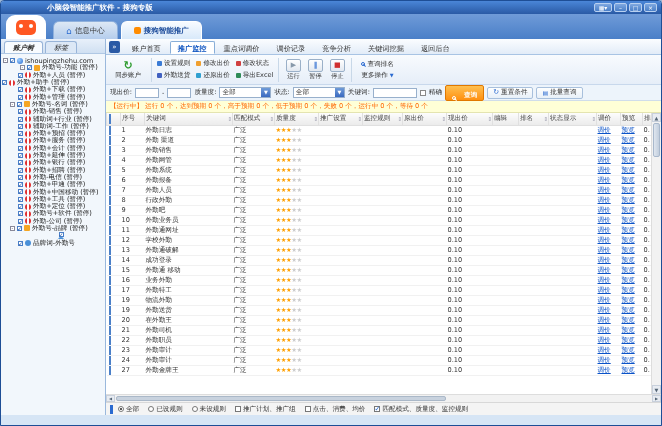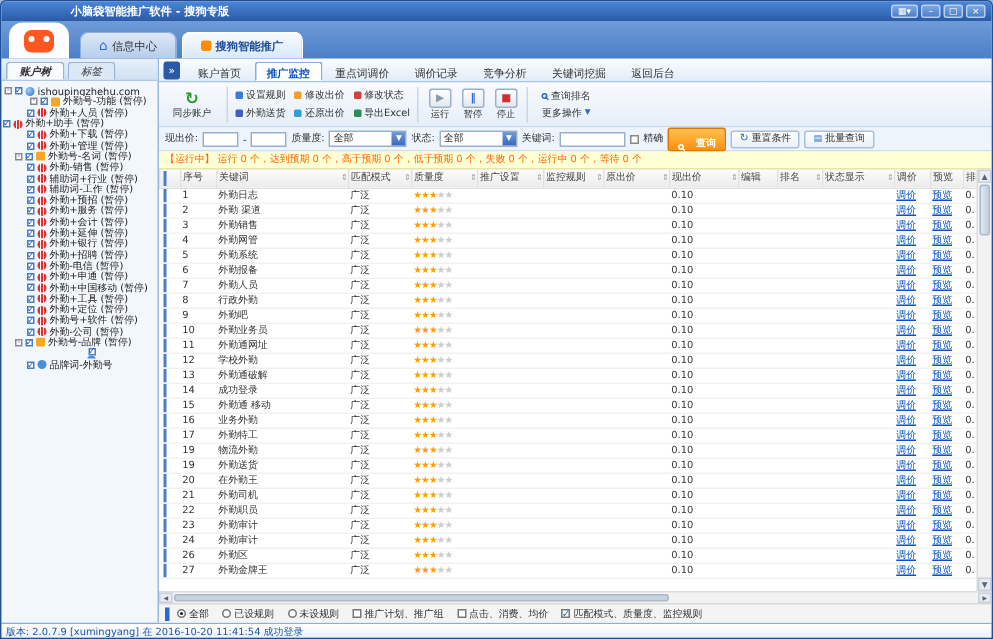--- a/index.html
+++ b/index.html
@@ -865,37 +865,20 @@
                 <td>0.10</td>
                 <td></td>
                 <td></td>
                 <td></td>
                 <td><span class="tlink">调价</span></td>
                 <td><span class="tlink">预览</span></td>
                 <td>0.</td>
               </tr>
               <tr>
                 <td><span class="cb"></span></td>
-                <td>26</td>
-                <td>外勤区</td>
-                <td>广泛</td>
-                <td><span class="stars"><span class="sfull">★★★</span><span class="sempty">★★</span></span></td>
-                <td></td>
-                <td></td>
-                <td></td>
-                <td>0.10</td>
-                <td></td>
-                <td></td>
-                <td></td>
-                <td><span class="tlink">调价</span></td>
-                <td><span class="tlink">预览</span></td>
-                <td>0.</td>
-              </tr>
-              <tr>
-                <td><span class="cb"></span></td>
                 <td>27</td>
                 <td>外勤金牌王</td>
                 <td>广泛</td>
                 <td><span class="stars"><span class="sfull">★★★</span><span class="sempty">★★</span></span></td>
                 <td></td>
                 <td></td>
                 <td></td>
                 <td>0.10</td>
                 <td></td>
                 <td></td>
@@ -943,17 +926,14 @@
           </span>
           <span class="bitem">
             <span class="bcb on"></span>
             <span>匹配模式、质量度、监控规则</span>
           </span>
         </div>
 
     </div>
   </div>
 
-  <div class="statusbar">
-    <span>版本: 2.0.7.9 [xumingyang] 在 2016-10-20 11:41:54 成功登录</span>
-  </div>
 
 </div>
 
 </body></html>

